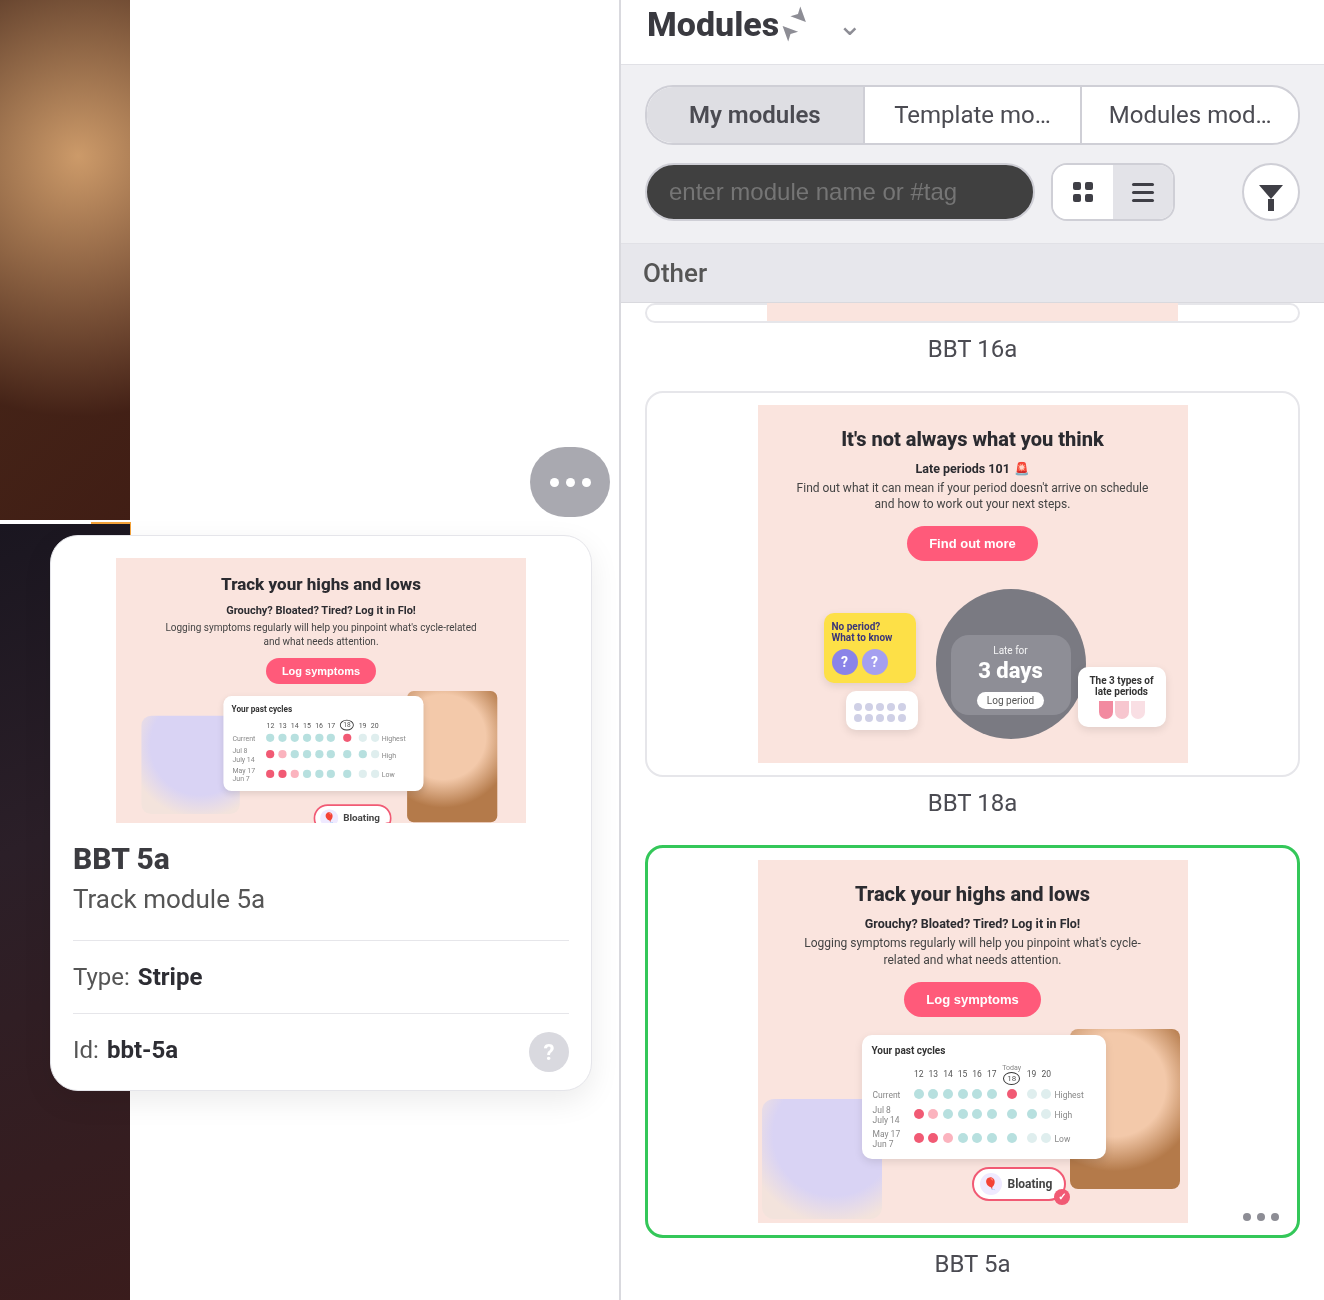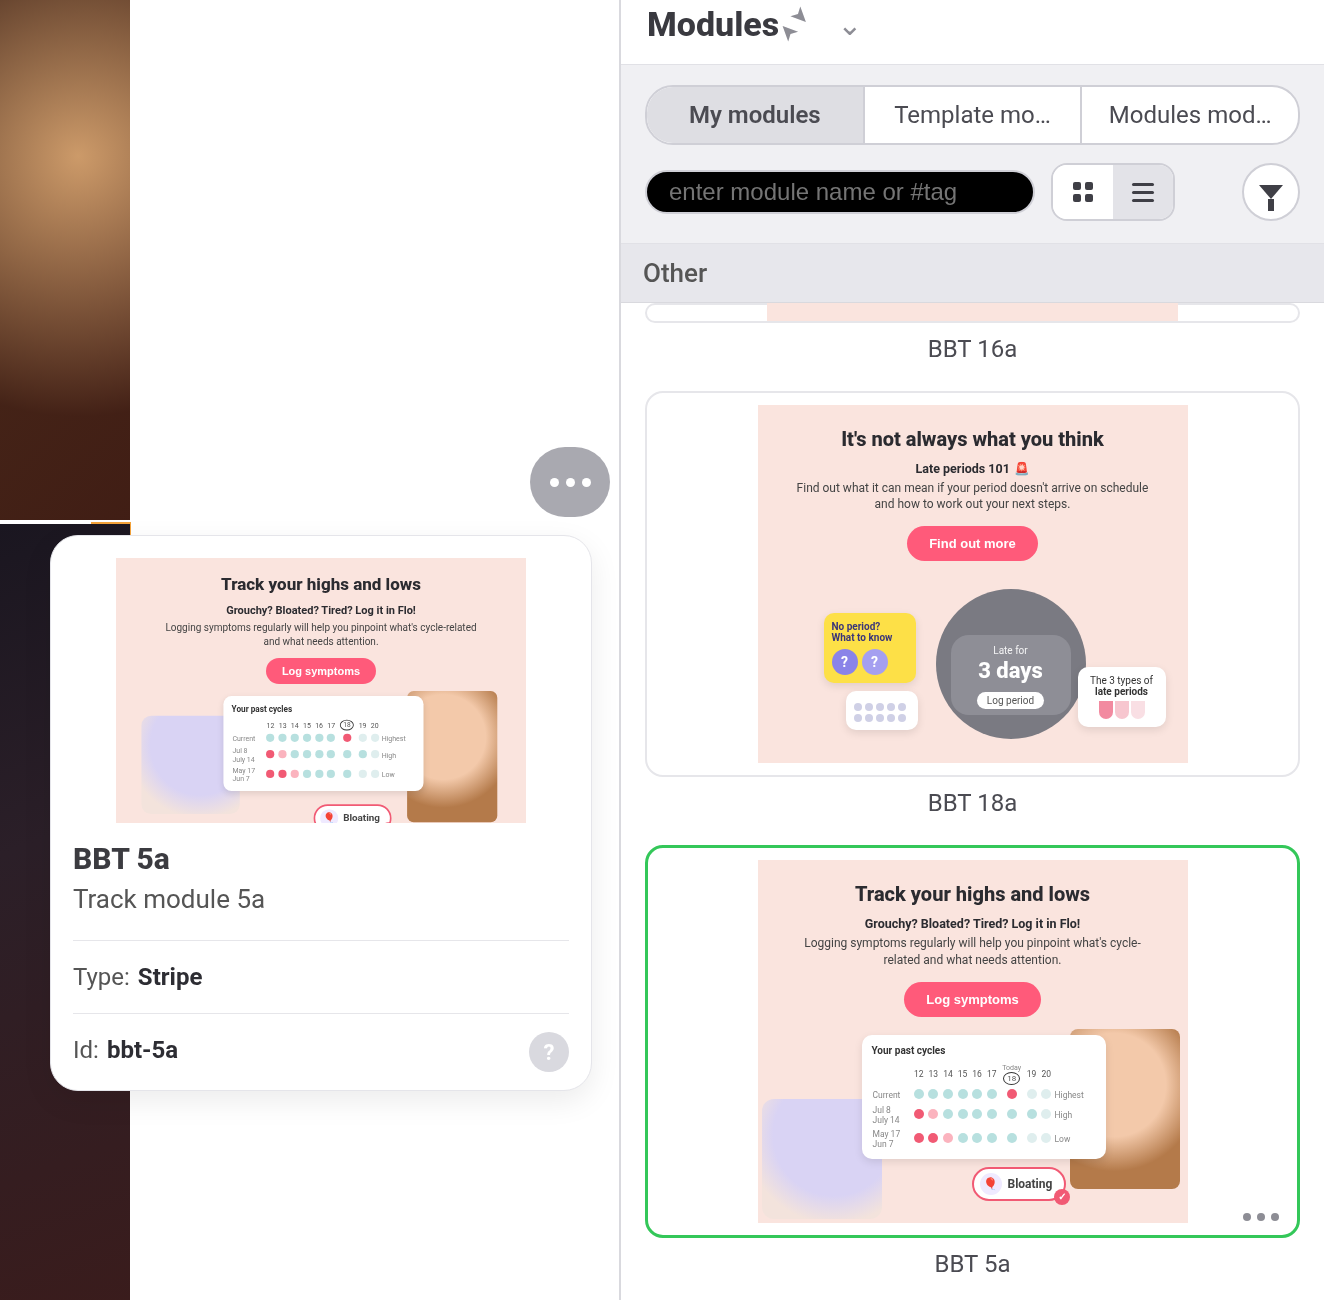--- a/index.html
+++ b/index.html
@@ -120,22 +120,22 @@
   }
   .tab {
     flex:1 1 0; text-align:center; padding:14px 10px; font-size:24px; color:#4b4b52;
     border-right:2px solid #cfcfd6; cursor:pointer; white-space:nowrap; overflow:hidden; text-overflow:ellipsis;
   }
   .tab:last-child{ border-right:none; }
   .tab.active { background:#dedee3; font-weight:600; }
 
   .tool-row { display:flex; align-items:center; gap:16px; }
   .search {
-    flex:0 0 390px; height:44px; border:2px solid #cfcfd6; border-radius:30px;
-    padding:0 22px; font-size:24px; color:#999; background:#000000; outline:none;
+    flex:0 0 390px; height:58px; border:2px solid #cfcfd6; border-radius:30px;
+    padding:0 22px; font-size:24px; color:#999; background:#404040; outline:none;
   }
   .seg {
     display:flex; border:2px solid #cfcfd6; border-radius:16px; overflow:hidden; background:#fff; height:58px;
   }
   .seg button{
     width:60px; border:none; background:#fff; display:flex; align-items:center; justify-content:center; cursor:pointer;
   }
   .seg button.active{ background:#e3e3e8; }
   .grid-ic { display:grid; grid-template-columns:repeat(2,8px); grid-template-rows:repeat(2,8px); gap:4px; }
   .grid-ic i{ background:#3f3f46; border-radius:2px; display:block; }
@@ -456,21 +456,21 @@
                 <i></i>
                 <i></i>
               </div>
           </div>
           <div class="pill-late">
             <div class="s">Late for</div>
             <div class="b">3 days</div>
             <span class="lp">Log period</span>
           </div>
           <div class="tile types">
-            <div style="font-weight:400;">The 3 types of</div>
+            <div style="font-weight:700;">The 3 types of</div>
             <div style="font-weight:700;">late periods</div>
             <div class="u">
                 <i></i>
                 <i></i>
                 <i></i>
               </div>
           </div>
         </div>
       </div>
     </div>

